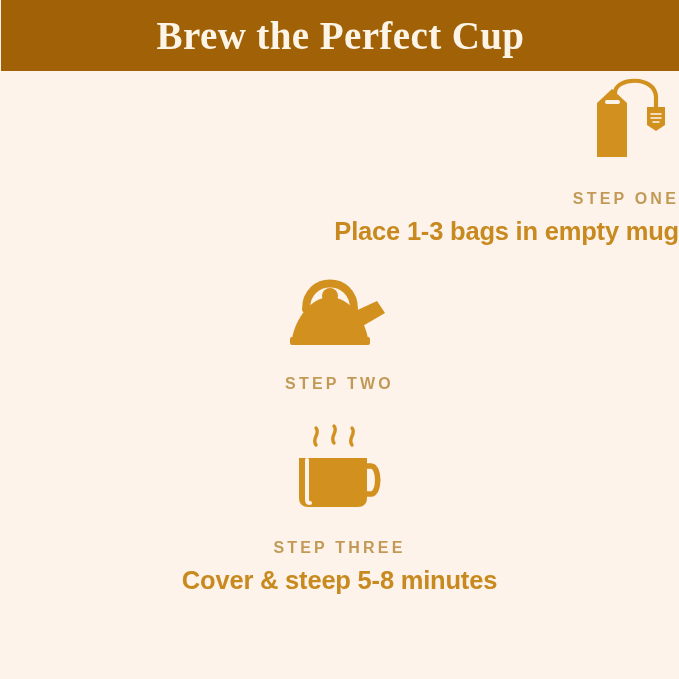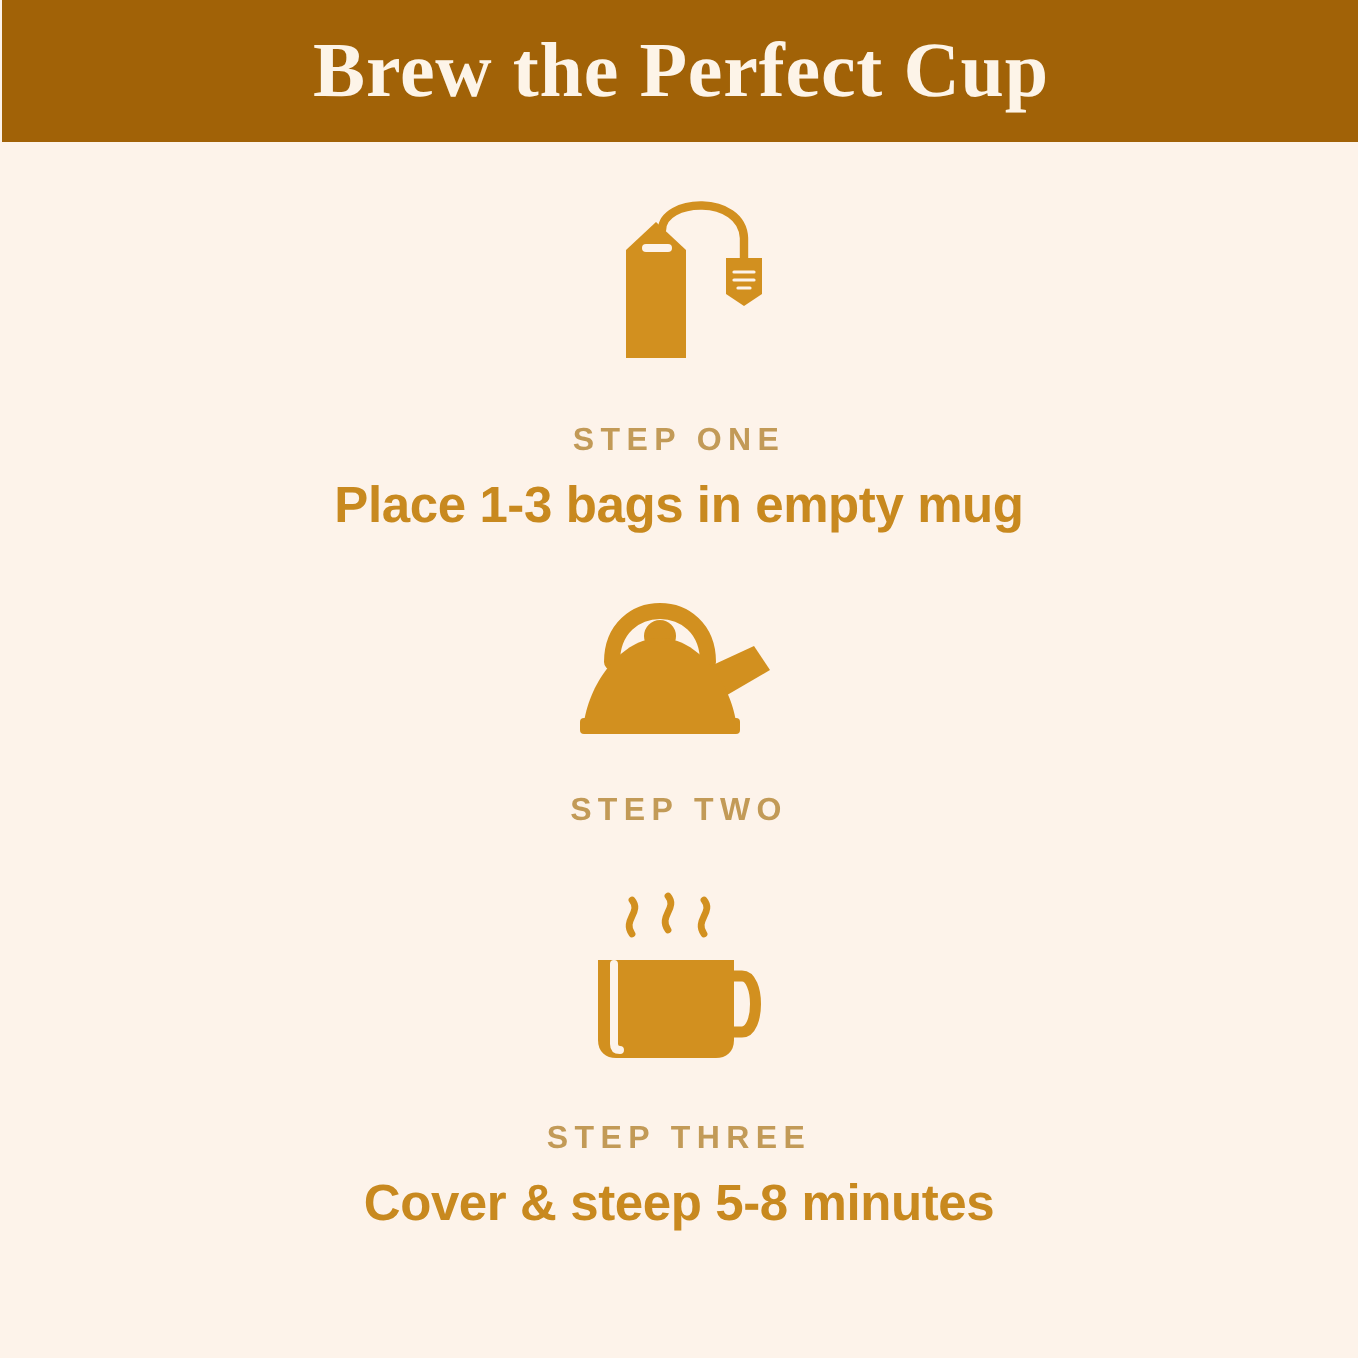--- a/index.html
+++ b/index.html
@@ -53,21 +53,21 @@
     font-weight:bold;
     font-size:25.5px;
     color:#c8891f;
     line-height:1.22;
     text-align:center;
     letter-spacing:-0.2px;
     white-space:pre-line;
   }
 
   
-  #step-1{padding-top:22px;}
+  #step-1{align-items:flex-end;}
   #step-1 .step-label{margin-top:28px;}
   #step-1 .step-text{margin-top:9px;}
 
   #step-2{padding-top:26px;}
   #step-2 .step-label{margin-top:27px;}
   #step-2 .step-text{margin-top:9px;}
 
   #step-3{padding-top:30px;}
   #step-3 .step-label{margin-top:28px;}
   #step-3 .step-text{margin-top:9px;}

